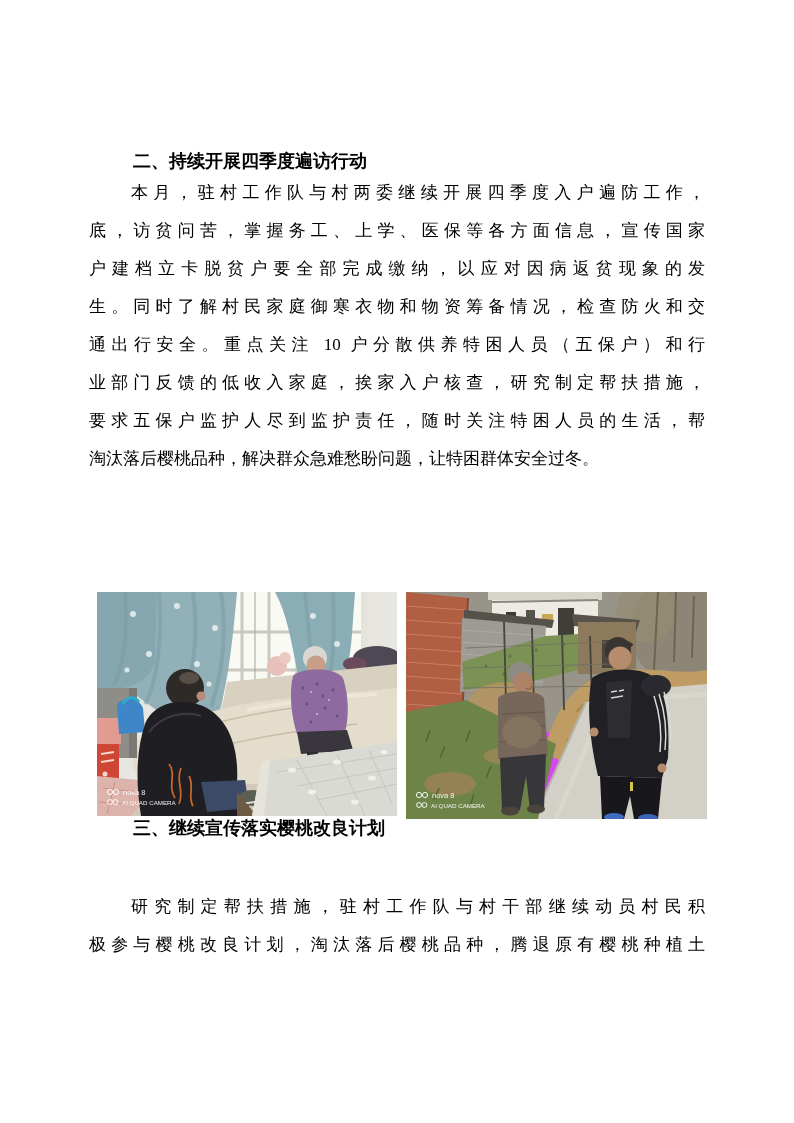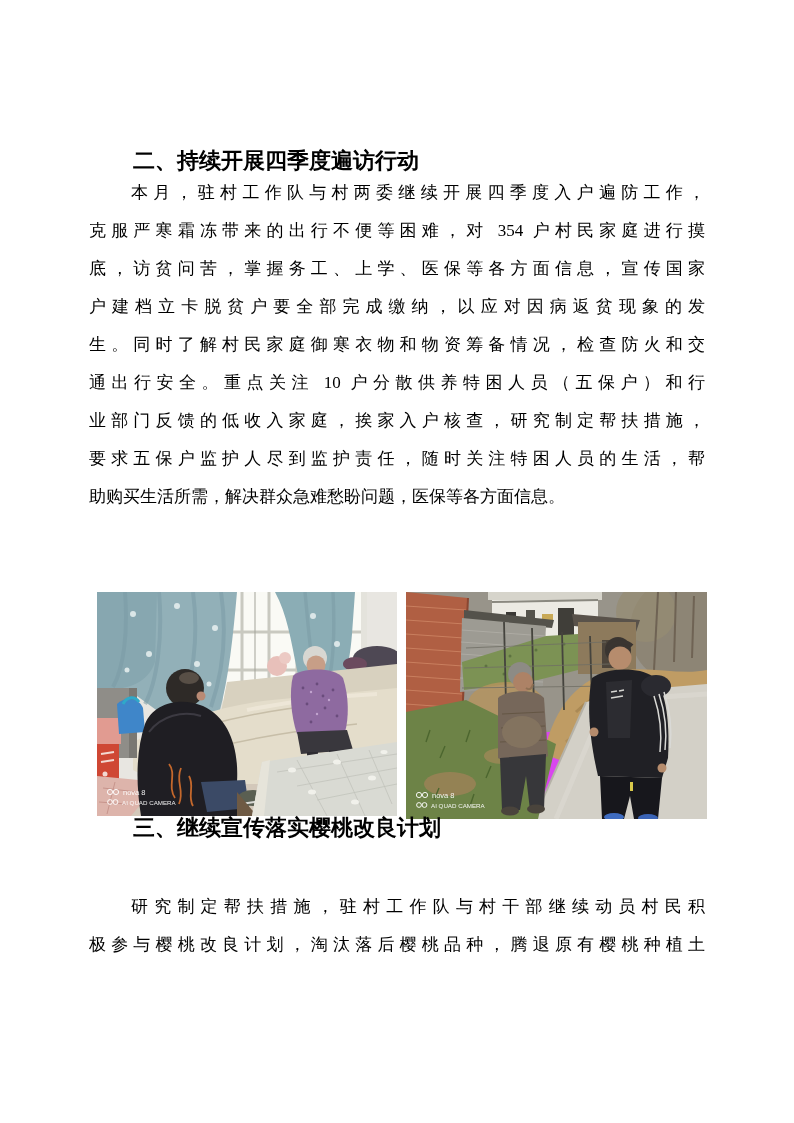--- a/index.html
+++ b/index.html
@@ -1,20 +1,20 @@
 <!DOCTYPE html>
 <html><head>
 <meta charset="utf-8">
 <style>
   html,body{margin:0;padding:0;background:#ffffff;}
   .page{position:relative;width:794px;height:1123px;background:#ffffff;overflow:hidden;
         font-family:"Liberation Serif",serif;color:#000;}
   .content{position:absolute;left:89px;top:0;width:616px;height:1123px;}
   .sec-heading{position:absolute;left:0;margin:0;width:100%;height:38px;line-height:38px;
-        font-family:"Liberation Sans",sans-serif;font-weight:700;font-size:22px;color:#000;
+        font-family:"Liberation Sans",sans-serif;font-weight:700;font-size:18px;color:#000;
         padding-left:44px;box-sizing:border-box;white-space:nowrap;}
   .para{position:absolute;left:0;width:100%;}
   .pline{height:38px;line-height:38px;font-size:17px;color:#000;
         text-align:justify;text-align-last:justify;overflow:hidden;}
   .pline.indent{text-indent:42px;}
   .pline.endline{text-align:left;text-align-last:left;}
   .photos{position:absolute;top:592px;left:0;width:620px;height:227px;}
   .photo{position:absolute;top:0;overflow:hidden;margin:0;background:#d946ef;}
   #photo-left{left:8px;width:300px;height:224px;}
   #photo-right{left:317px;width:301px;height:227px;}
@@ -24,28 +24,27 @@
 </head>
 <body>
 
 <div class="page">
   <div class="content">
 
     <h2 class="sec-heading" style="top:142px">二、持续开展四季度遍访行动</h2>
 
     <div class="para" style="top:174px">
       <div class="pline indent">本月，驻村工作队与村两委继续开展四季度入户遍防工作，</div>
-      <div class="pline">克服严寒霜冻带来的出行不便等困难，对 354 户村民家庭进行摸</div>
       <div class="pline">底，访贫问苦，掌握务工、上学、医保等各方面信息，宣传国家</div>
       <div class="pline">户建档立卡脱贫户要全部完成缴纳，以应对因病返贫现象的发</div>
       <div class="pline">生。同时了解村民家庭御寒衣物和物资筹备情况，检查防火和交</div>
       <div class="pline">通出行安全。重点关注 10 户分散供养特困人员（五保户）和行</div>
       <div class="pline">业部门反馈的低收入家庭，挨家入户核查，研究制定帮扶措施，</div>
       <div class="pline">要求五保户监护人尽到监护责任，随时关注特困人员的生活，帮</div>
-      <div class="pline endline">助购买生活所需，解决群众急难愁盼问题，医保等各方面信息。</div>
+      <div class="pline endline">淘汰落后樱桃品种，解决群众急难愁盼问题，让特困群体安全过冬。</div>
     </div>
 
     <div class="photos">
 
       <figure class="photo" id="photo-left">
         <svg viewBox="0 0 300 224" preserveAspectRatio="none">
 
           <rect width="300" height="224" fill="#e8e6e1"></rect>
 
           <g>

